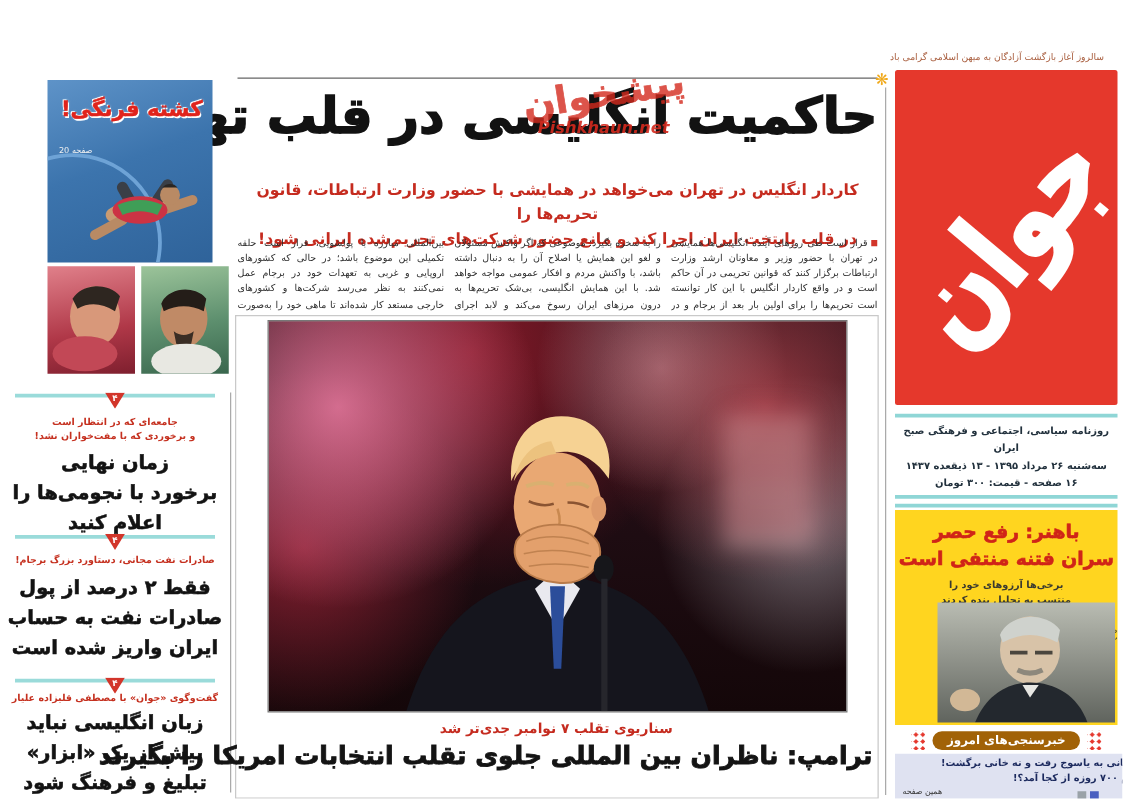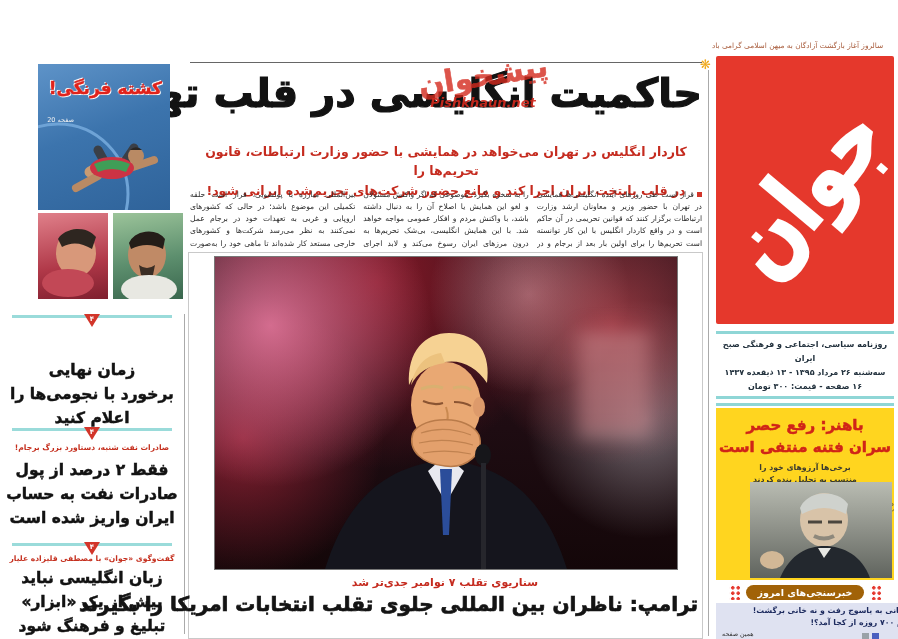--- a/index.html
+++ b/index.html
@@ -185,28 +185,30 @@
       <ellipse cx="34" cy="42" rx="19" ry="23" fill="#c08a66"></ellipse>
       <path d="M16,30 a20,16 0 0 1 36,-4 l-2,10 q-16,-8 -32,0 Z" fill="#241d18"></path>
       <path d="M26,52 q8,6 16,0 l-2,10 q-6,4 -12,0 Z" fill="#3a2d24"></path>
       <ellipse cx="36" cy="76" rx="28" ry="14" fill="#e8e8e2"></ellipse>
     </svg>
   </div>
 
   <div class="divider" style="top:315px;">
     <span class="tri">۴</span>
   </div>
+  <div class="side-kicker" style="top:332px;">جامعه‌ای که در انتظار است
+و برخوردی که با مفت‌خواران نشد!</div>
   <div class="side-title" style="top:358px;">زمان نهایی
 برخورد با نجومی‌ها را
 اعلام کنید</div>
 
   <div class="divider" style="top:428px;">
     <span class="tri">۴</span>
   </div>
-  <div class="side-kicker" style="top:442px;">صادرات نفت شنبه، دستاورد بزرگ برجام!</div>
+  <div class="side-kicker" style="top:442px;">صادرات نفت مجانی، دستاورد بزرگ برجام!</div>
   <div class="side-title" style="top:458px;">فقط ۲ درصد از پول
 صادرات نفت به حساب
 ایران واریز شده است</div>
 
   <div class="divider" style="top:543px;">
     <span class="tri">۴</span>
   </div>
   <div class="side-kicker" style="top:553px;">گفت‌وگوی «جوان» با مصطفی قلیزاده علیار</div>
   <div class="side-title" style="top:566px;">زبان انگلیسی نباید
 بیش از یک «ابزار»

